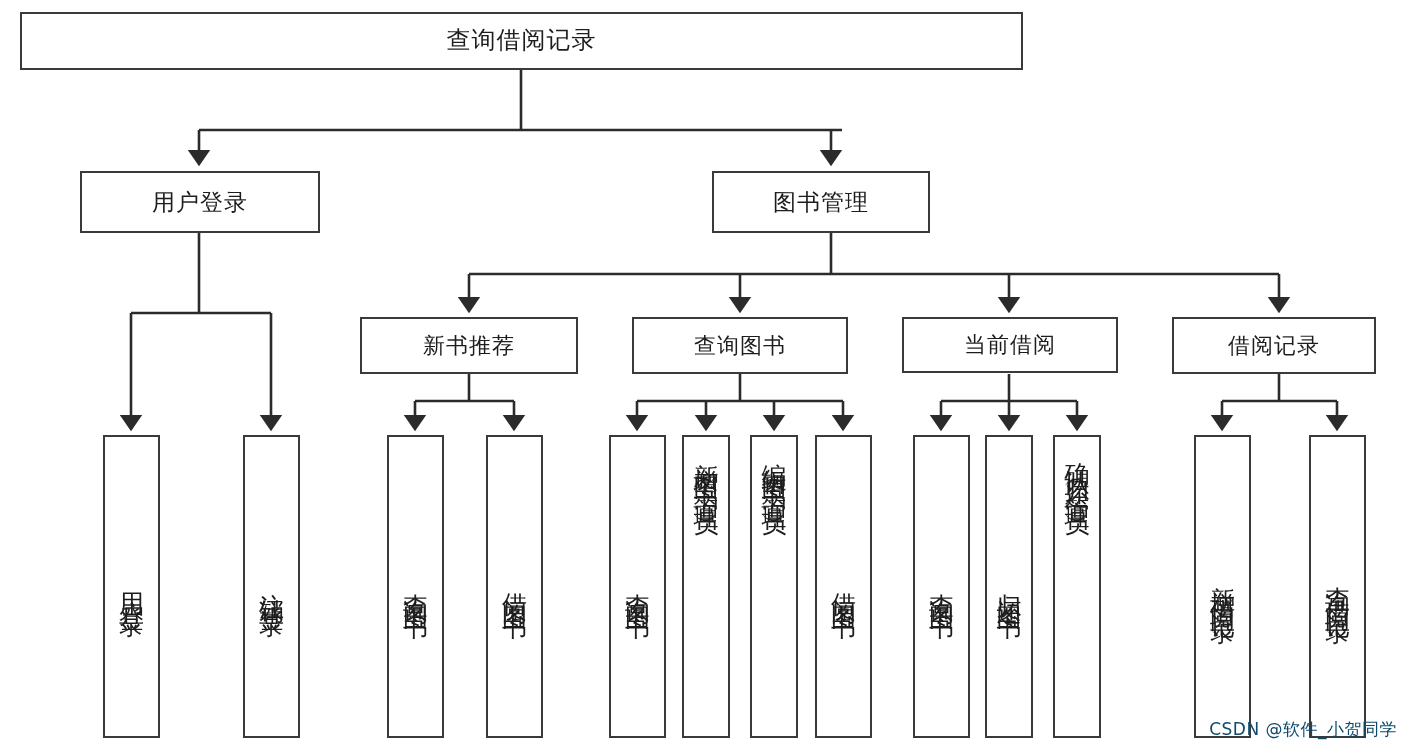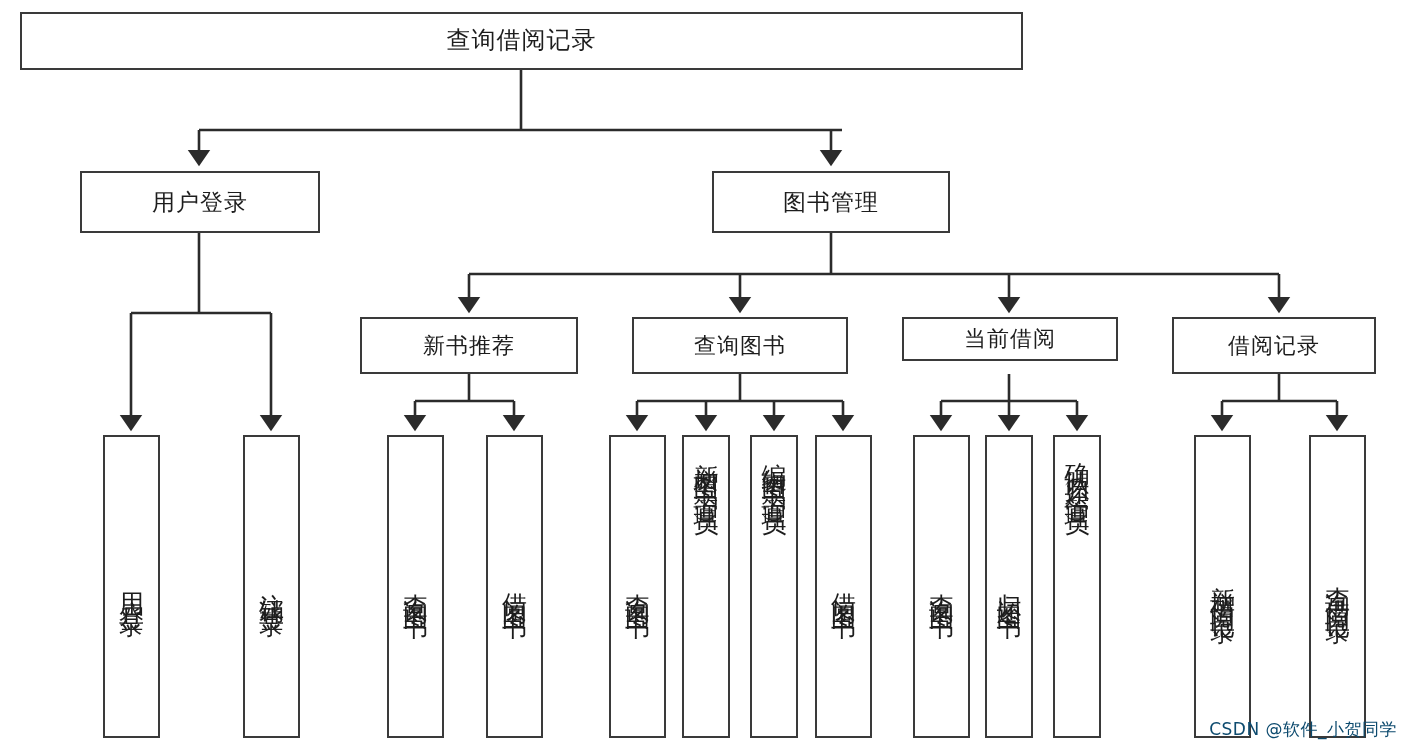--- a/index.html
+++ b/index.html
@@ -152,33 +152,33 @@
   </svg>
 
   <div class="node horiz root" style="left:20px; top:12px; width:1003px; height:58px;">
     <span class="label">查询借阅记录</span>
   </div>
 
   <div class="node horiz lvl2" style="left:80px; top:171px; width:240px; height:62px;">
     <span class="label">用户登录</span>
   </div>
 
-  <div class="node horiz lvl2" style="left:712px; top:171px; width:238px; height:62px;">
+  <div class="node horiz lvl2" style="left:712px; top:171px; width:218px; height:62px;">
     <span class="label">图书管理</span>
   </div>
 
   <div class="node horiz lvl3" style="left:360px; top:317px; width:218px; height:57px;">
     <span class="label">新书推荐</span>
   </div>
 
   <div class="node horiz lvl3" style="left:632px; top:317px; width:216px; height:57px;">
     <span class="label">查询图书</span>
   </div>
 
-  <div class="node horiz lvl3" style="left:902px; top:317px; width:216px; height:44px;">
+  <div class="node horiz lvl3" style="left:902px; top:317px; width:216px; height:56px;">
     <span class="label">当前借阅</span>
   </div>
 
   <div class="node horiz lvl3" style="left:1172px; top:317px; width:204px; height:57px;">
     <span class="label">借阅记录</span>
   </div>
 
   <div class="node vert centered" style="left:103px; top:435px; width:57px; height:303px;">
     <span class="label">用户登录</span>
   </div>

